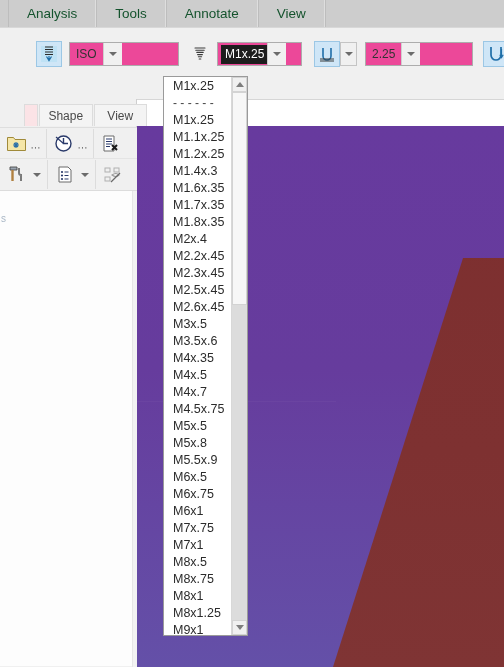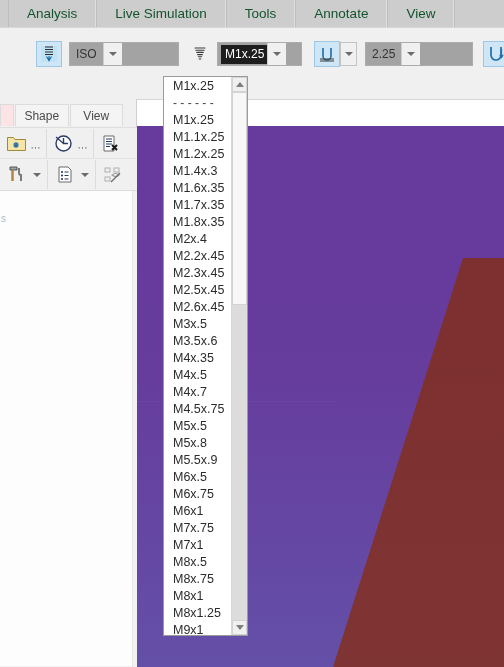--- a/index.html
+++ b/index.html
@@ -105,21 +105,21 @@
   .tb-icon-btn.active {
     background: #cfe6f7;
     border: 1px solid #9cc7e5;
   }
   .tb-icon-btn.plain { border: 1px solid transparent; background: transparent; }
 
   .tb-combo {
     display: flex;
     height: 24px;
     box-sizing: border-box;
-    background: #a3a3a3;
+    background: #ec4899;
     border: 1px solid #acacac;
     align-items: stretch;
   }
   .tb-combo .tb-combo-text {
     display: flex;
     align-items: center;
     padding: 0 6px;
     font-size: 12px;
     color: #333;
     white-space: nowrap;
@@ -173,20 +173,21 @@
     border-right: 1px solid #cfcfcf;
     box-sizing: border-box;
   }
   #panel-tabs {
     position: absolute;
     left: 0; top: 5px;
     width: 123px;
     height: 22px;
     display: flex;
     align-items: stretch;
+    padding-left: 24px;
   }
   #panel-tabs .ptab-pink {
     width: 14px;
     background: #fbe3e6;
     border: 1px solid #dcdcdc;
     border-bottom: none;
     box-sizing: border-box;
   }
   #panel-tabs .ptab {
     flex: 1;
@@ -418,21 +419,20 @@
         <path d="M15.5 5 v8 M13.8 10.8 L15.5 13.6 L17.2 10.8" stroke="#1f6ea8" stroke-width="1.2" fill="none"></path>
       </svg>
     </div>
 
   </div>
 </div>
 
 <div id="menubar">
   <div class="mspacer"></div>
   <div class="mitem">Analysis</div>
-  <div class="mitem">Live Simulation</div>
   <div class="mitem">Tools</div>
   <div class="mitem">Annotate</div>
   <div class="mitem">View</div>
   <div class="mtail"></div>
 </div>
 
 <div id="leftpanel">
 
   <div id="panel-tabs">
     <div class="ptab-pink"></div>

